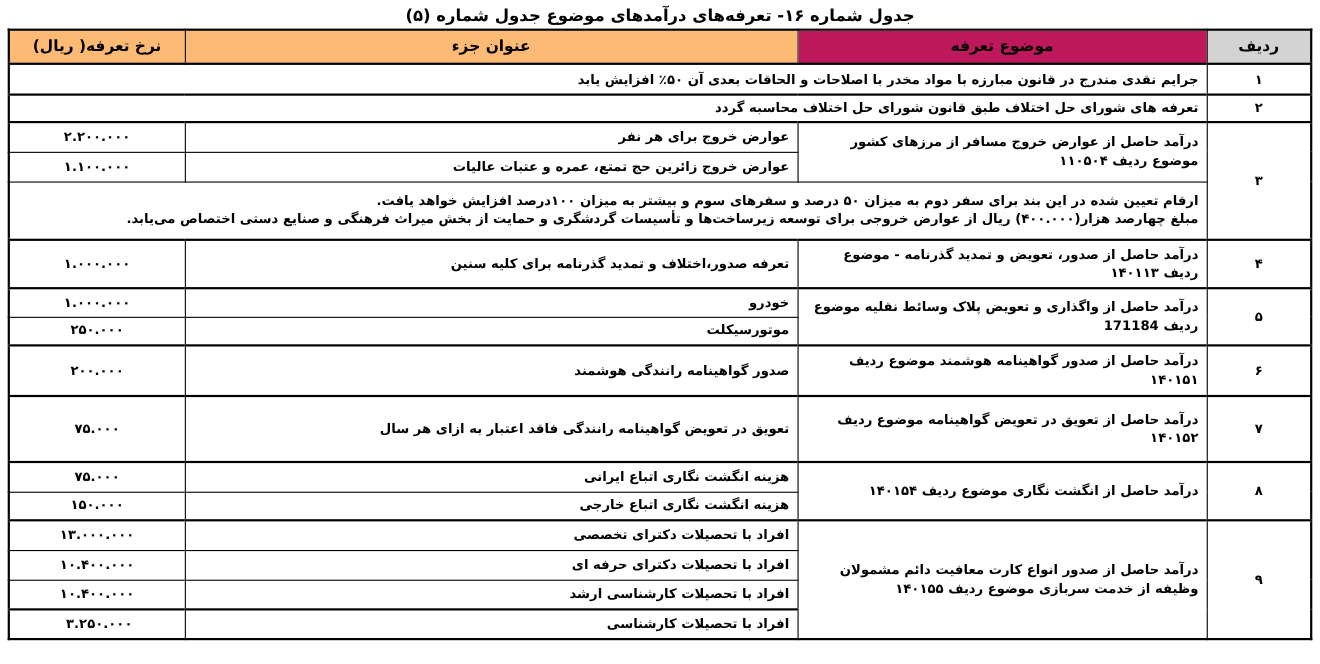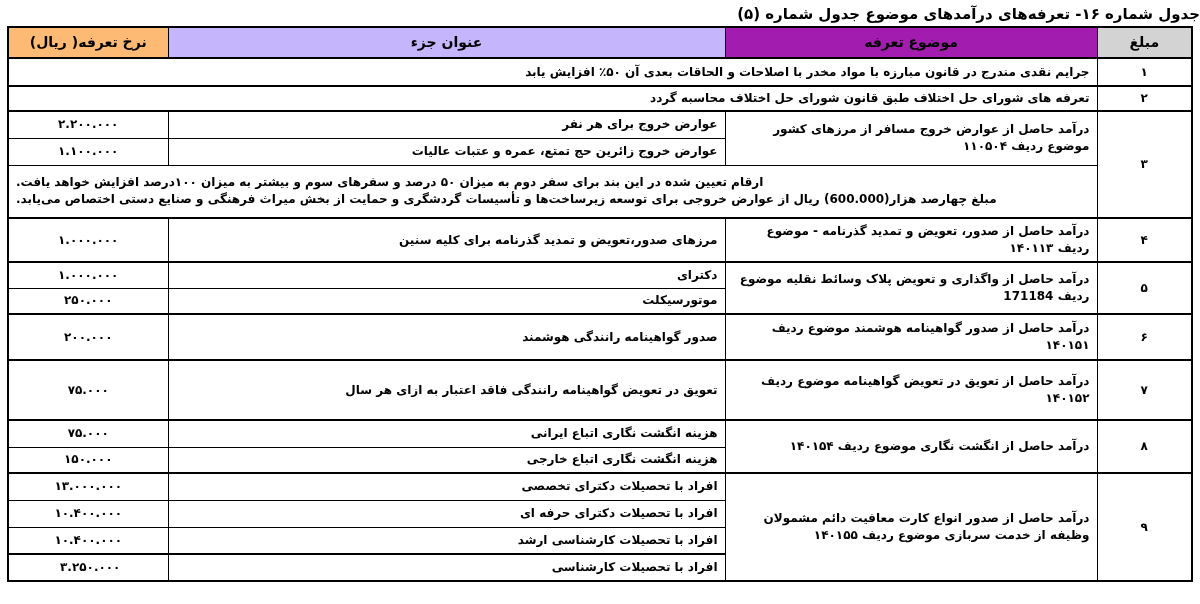--- a/index.html
+++ b/index.html
@@ -5,20 +5,21 @@
   html,body{margin:0;padding:0;}
   body{
     width:1200px;height:604px;
     background:#ffffff;color:#000;
     direction:rtl;
     font-family:"DejaVu Sans","Liberation Sans",sans-serif;
     font-weight:bold;
     overflow:hidden;
   }
   .title{
+    text-align:center;
     font-size:15px;
     padding:5px 0 3px 0;
   }
   table.tariff{
     width:1184px;
     margin:0 auto;
     border-collapse:collapse;
     table-layout:fixed;
     border:2px solid #000;
   }
@@ -36,41 +37,41 @@
     height:25px;
     font-size:14px;
   }
   tr.grp td{border-top:2px solid #000;}
   td.thick-top{border-top:2px solid #000;padding-left:11px;}
   td.num{text-align:center;}
   td.subject{text-align:right;}
   td.label{text-align:right;margin-top:21px;}
   td.rate{text-align:center;}
   td.span-full{text-align:right;}
-  td.note-cell div{text-align:left;}
+  td.note-cell div{text-align:right;}
   tr.h25{height:25px;} tr.h26{height:26px;} tr.h27{height:27px;} tr.h28{height:28px;}
   tr.h44{height:44px;} tr.h46{height:46px;} tr.h53{height:53px;} tr.h60{height:60px;}
 </style>
 </head>
 <body>
 
 <div class="title">جدول شماره ۱۶- تعرفه‌های درآمدهای موضوع جدول شماره (۵)</div>
 
 <table class="tariff">
   <colgroup>
     <col style="width:95px">
     <col style="width:372px">
     <col style="width:557px">
     <col style="width:160px">
   </colgroup>
   <thead>
     <tr>
-      <th style="background: rgb(211, 211, 211);">مبلغ</th>
-      <th style="background: #a21caf;">موضوع تعرفه</th>
-      <th style="background: #c4b5fd;">عنوان جزء</th>
+      <th style="background: rgb(211, 211, 211);">ردیف</th>
+      <th style="background: #be185d;">موضوع تعرفه</th>
+      <th style="background: #fdba74;">عنوان جزء</th>
       <th style="background: #fdba74;">نرخ تعرفه( ریال)</th>
     </tr>
   </thead>
   <tbody>
 
     <tr class="grp h28">
       <td class="num">۱</td>
       <td class="span-full" colspan="3">جرایم نقدی مندرج در قانون مبارزه با مواد مخدر با اصلاحات و الحاقات بعدی آن ۵۰٪ افزایش یابد</td>
     </tr>
 
@@ -85,35 +86,35 @@
       <td class="label">عوارض خروج برای هر نفر</td>
       <td class="rate">۲.۲۰۰.۰۰۰</td>
     </tr>
     <tr class="h27">
       <td class="label">عوارض خروج زائرین حج تمتع، عمره و عتبات عالیات</td>
       <td class="rate">۱.۱۰۰.۰۰۰</td>
     </tr>
     <tr class="h53">
       <td class="note-cell" colspan="3">
         <div>ارقام تعیین شده در این بند برای سفر دوم به میزان ۵۰ درصد و سفرهای سوم و بیشتر به میزان ۱۰۰درصد افزایش خواهد یافت.</div>
-        <div>مبلغ چهارصد هزار(600.000) ریال از عوارض خروجی برای توسعه زیرساخت‌ها و تأسیسات گردشگری و حمایت از بخش میراث فرهنگی و صنایع دستی اختصاص می‌یابد.</div>
+        <div>مبلغ چهارصد هزار(۴۰۰.۰۰۰) ریال از عوارض خروجی برای توسعه زیرساخت‌ها و تأسیسات گردشگری و حمایت از بخش میراث فرهنگی و صنایع دستی اختصاص می‌یابد.</div>
       </td>
     </tr>
 
     <tr class="grp h44">
       <td class="num">۴</td>
       <td class="subject">درآمد حاصل از صدور، تعویض و تمدید گذرنامه - موضوع ردیف ۱۴۰۱۱۳</td>
-      <td class="label">مرزهای صدور،تعویض و تمدید گذرنامه برای کلیه سنین</td>
+      <td class="label">تعرفه صدور،اختلاف و تمدید گذرنامه برای کلیه سنین</td>
       <td class="rate">۱.۰۰۰.۰۰۰</td>
     </tr>
 
     <tr class="grp h26">
       <td class="num" rowspan="2">۵</td>
       <td class="subject" rowspan="2">درآمد حاصل از واگذاری و تعویض پلاک وسائط نقلیه موضوع ردیف 171184</td>
-      <td class="label">دکترای</td>
+      <td class="label">خودرو</td>
       <td class="rate">۱.۰۰۰.۰۰۰</td>
     </tr>
     <tr class="h26">
       <td class="label">موتورسیکلت</td>
       <td class="rate">۲۵۰.۰۰۰</td>
     </tr>
 
     <tr class="grp h46">
       <td class="num">۶</td>
       <td class="subject">درآمد حاصل از صدور گواهینامه هوشمند موضوع ردیف ۱۴۰۱۵۱</td>

